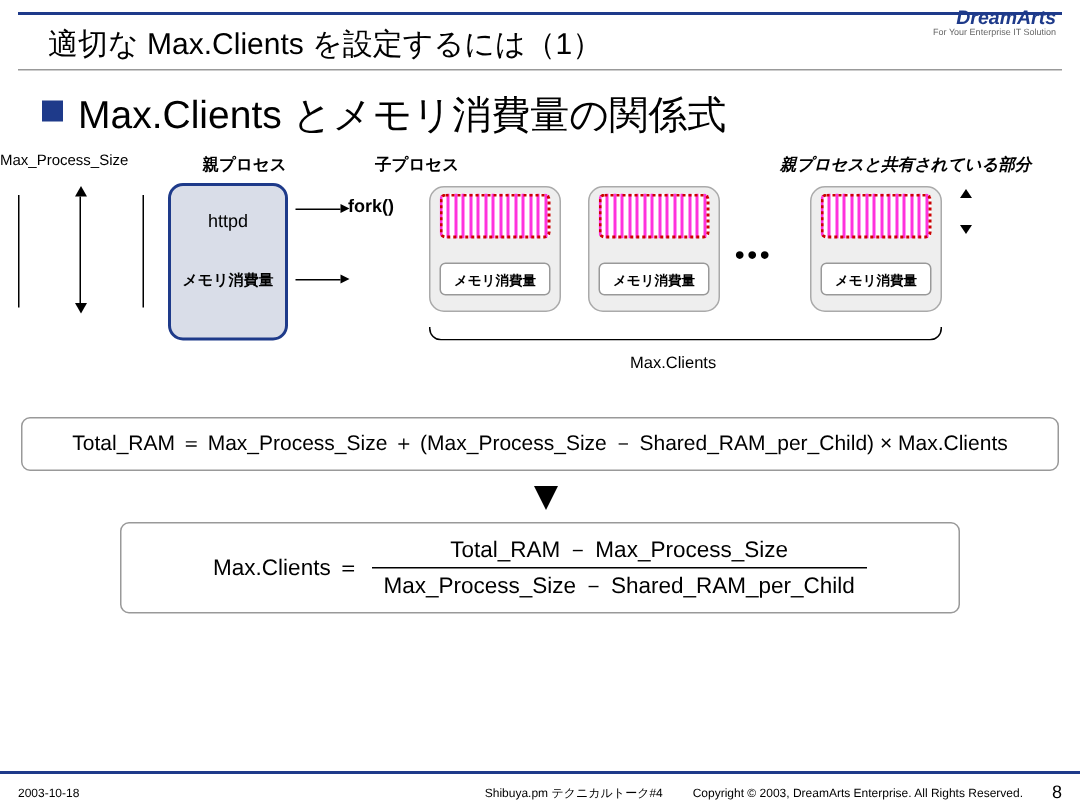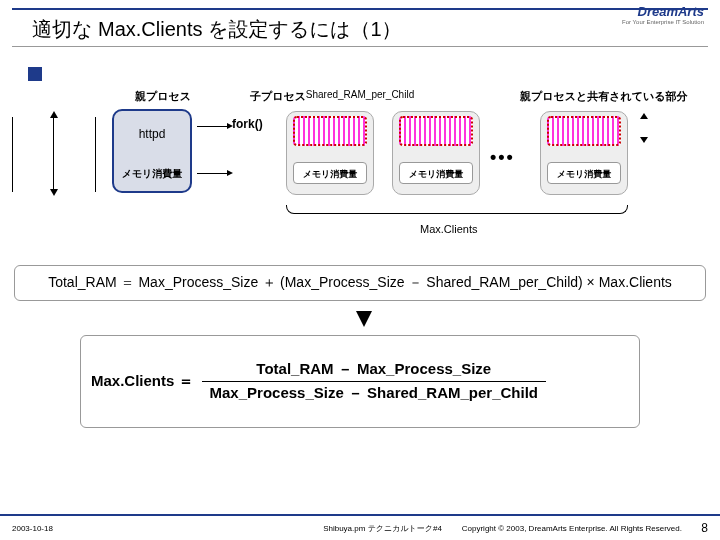--- a/index.html
+++ b/index.html
@@ -9,29 +9,29 @@
   .logo-sub { position: absolute; top: 19px; right: 16px; font-size: 6px; color: #666; }
   .slide-title { font-size: 20px; margin: 6px 0 0 32px; }
   .title-rule { height: 1px; background: #999; margin: 3px 12px 0 12px; }
   .main-heading { display: flex; align-items: flex-start; margin: 12px 0 0 28px; }
   .bullet { width: 14px; height: 14px; background: #1e3a8a; margin: 8px 10px 0 0; flex-shrink: 0; }
   .main-heading-text { font-size: 26px; }
   .diagram { position: relative; margin: 8px 0 0 0; height: 170px; }
   .lbl { position: absolute; font-size: 11px; font-weight: bold; }
   .parent-lbl { top: 0; left: 135px; }
   .child-lbl { top: 0; left: 250px; }
-  .shared-lbl { top: 0; left: 520px; }
+  .shared-lbl { top: 0; left: 520px; font-style: italic; }
   .mps-lbl { top: 55px; left: 18px; font-weight: normal; font-size: 10px; }
   .sram-lbl { top: 35px; left: 608px; font-weight: normal; font-size: 10px; text-align: center; }
   .vline { position: absolute; top: 28px; width: 1px; height: 75px; background: #000; }
   .vline.l1 { left: 12px; } .vline.l2 { left: 95px; }
   .arrow-up { position: absolute; top: 22px; left: 50px; width: 0; height: 0; border-left: 4px solid transparent; border-right: 4px solid transparent; border-bottom: 7px solid #000; }
   .arrow-dn { position: absolute; top: 100px; left: 50px; width: 0; height: 0; border-left: 4px solid transparent; border-right: 4px solid transparent; border-top: 7px solid #000; }
   .arrline { position: absolute; width: 1px; background: #000; left: 53px; top: 29px; height: 72px; }
-  .pbox { position: absolute; left: 112px; top: 20px; width: 80px; height: 84px; border: 2px solid #1e3a8a; border-radius: 10px; background: #d9dde8; }
+  .pbox { position: absolute; left: 112px; top: 20px; width: 80px; height: 105px; border: 2px solid #1e3a8a; border-radius: 10px; background: #d9dde8; }
   .pbox .httpd { text-align: center; font-size: 12px; margin-top: 16px; }
   .pbox .mem { text-align: center; font-size: 10px; font-weight: bold; margin-top: 26px; }
   .fork { position: absolute; left: 232px; top: 28px; font-size: 12px; font-weight: bold; }
   .farrow { position: absolute; left: 197px; top: 37px; width: 30px; height: 1px; background: #000; }
   .farrow::after { content: ""; position: absolute; right: -6px; top: -3px; border-left: 6px solid #000; border-top: 3px solid transparent; border-bottom: 3px solid transparent; }
   .farrow2 { top: 84px; }
   .cbox { position: absolute; top: 22px; width: 88px; height: 84px; border: 1px solid #aaa; border-radius: 10px; background: #eee; }
   .c1 { left: 286px; } .c2 { left: 392px; } .c3 { left: 540px; }
   .cbox .shared { margin: 4px 6px 2px 6px; height: 30px; border: 2px dotted #c00; background: repeating-linear-gradient(90deg,#fff,#fff 3px,#f3d 3px,#f3d 5px); border-radius: 4px; }
   .cbox .mem { margin: 16px 6px 0 6px; height: 22px; background: #fff; border: 1px solid #999; border-radius: 4px; text-align: center; font-size: 9px; font-weight: bold; line-height: 22px; }
@@ -39,52 +39,54 @@
   .sram-arrows .au { width:0;height:0;border-left:4px solid transparent;border-right:4px solid transparent;border-bottom:6px solid #000;margin-bottom:2px; }
   .sram-arrows .ad { width:0;height:0;border-left:4px solid transparent;border-right:4px solid transparent;border-top:6px solid #000;margin-top:18px; }
   .dots { position: absolute; left: 490px; top: 58px; font-size: 18px; font-weight: bold; letter-spacing: 2px; }
   .brace { position: absolute; left: 286px; top: 112px; width: 342px; height: 18px; }
   .brace::before { content: ""; position: absolute; left: 0; right: 0; top: 4px; height: 8px; border-left: 1px solid #000; border-right: 1px solid #000; border-bottom: 1px solid #000; border-radius: 0 0 8px 8px; }
   .brace-lbl { position: absolute; left: 420px; top: 134px; font-size: 11px; }
   .formula-box { margin: 6px 14px 0 14px; border: 1px solid #999; border-radius: 6px; padding: 8px 10px; font-size: 14px; text-align: center; }
   .solve-row { display: flex; align-items: center; justify-content: center; margin-top: 10px; }
   .solve-row span { font-size: 12px; }
   .down-arrow { width: 0; height: 0; border-left: 8px solid transparent; border-right: 8px solid transparent; border-top: 16px solid #000; margin-left: 8px; }
-  .result-box { margin: 8px 80px 0 80px; border: 1px solid #999; border-radius: 6px; padding: 24px 10px; display: flex; align-items: center; font-size: 15px; font-weight: bold; }
+  .result-box { margin: 8px 80px 0 80px; border: 1px solid #999; border-radius: 6px; padding: 8px 10px; display: flex; align-items: center; justify-content: center; font-size: 15px; }
   .frac { display: inline-flex; flex-direction: column; align-items: center; margin-left: 8px; }
   .frac .num { padding: 0 8px 2px 8px; }
   .frac .den { border-top: 1px solid #000; padding: 2px 8px 0 8px; }
   .footer { position: absolute; bottom: 0; left: 0; right: 0; height: 26px; border-top: 2px solid #1e3a8a; display: flex; align-items: center; font-size: 8px; }
   .footer .date { margin-left: 12px; }
   .footer .center { position: absolute; left: 50%; transform: translateX(-50%); padding-left: 45px; }
   .footer .copy { position: absolute; right: 38px; }
   .footer .page { position: absolute; right: 12px; font-size: 12px; }
 </style>
 </head>
 <body>
 
 <div class="logo">DreamArts</div>
 <div class="logo-sub">For Your Enterprise IT Solution</div>
 <div class="topbar"></div>
 <div class="slide-title">適切な Max.Clients を設定するには（1）</div>
 <div class="title-rule"></div>
 
 <div class="main-heading">
   <div class="bullet"></div>
+  <div class="main-heading-text">Max.Clients とメモリ消費量の関係式</div>
 </div>
 
 <div class="diagram">
   <div class="lbl parent-lbl">親プロセス</div>
   <div class="lbl child-lbl">子プロセス</div>
   <div class="lbl shared-lbl">親プロセスと共有されている部分</div>
   <div class="vline l1"></div>
   <div class="vline l2"></div>
   <div class="arrow-up"></div>
   <div class="arrline"></div>
   <div class="arrow-dn"></div>
+  <div class="mps-lbl">Max_Process_Size</div>
 
   <div class="pbox">
     <div class="httpd">httpd</div>
     <div class="mem">メモリ消費量</div>
   </div>
 
   <div class="farrow"></div>
   <div class="farrow farrow2"></div>
   <div class="fork">fork()</div>
 
@@ -95,21 +97,20 @@
   <div class="cbox c2">
     <div class="shared"></div>
     <div class="mem">メモリ消費量</div>
   </div>
   <div class="dots">•••</div>
   <div class="cbox c3">
     <div class="shared"></div>
     <div class="mem">メモリ消費量</div>
   </div>
 
-  <div class="sram-lbl">Shared_RAM_per_Child</div>
   <div class="sram-arrows">
     <div class="au"></div>
     <div class="ad"></div>
   </div>
 
   <div class="brace"></div>
   <div class="brace-lbl">Max.Clients</div>
 </div>
 
 <div class="formula-box">Total_RAM ＝ Max_Process_Size ＋ (Max_Process_Size － Shared_RAM_per_Child) × Max.Clients</div>

